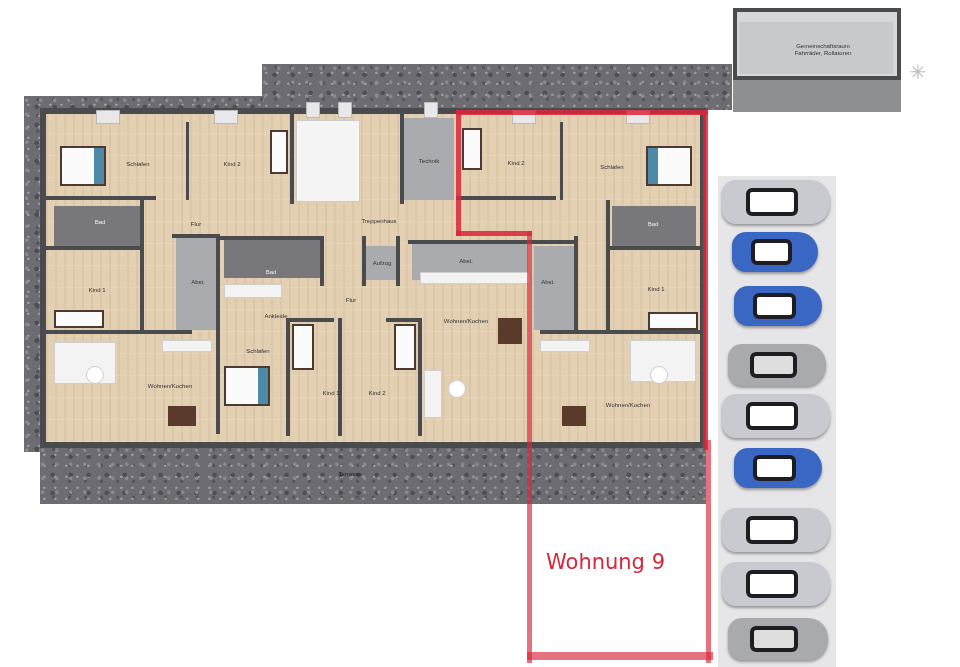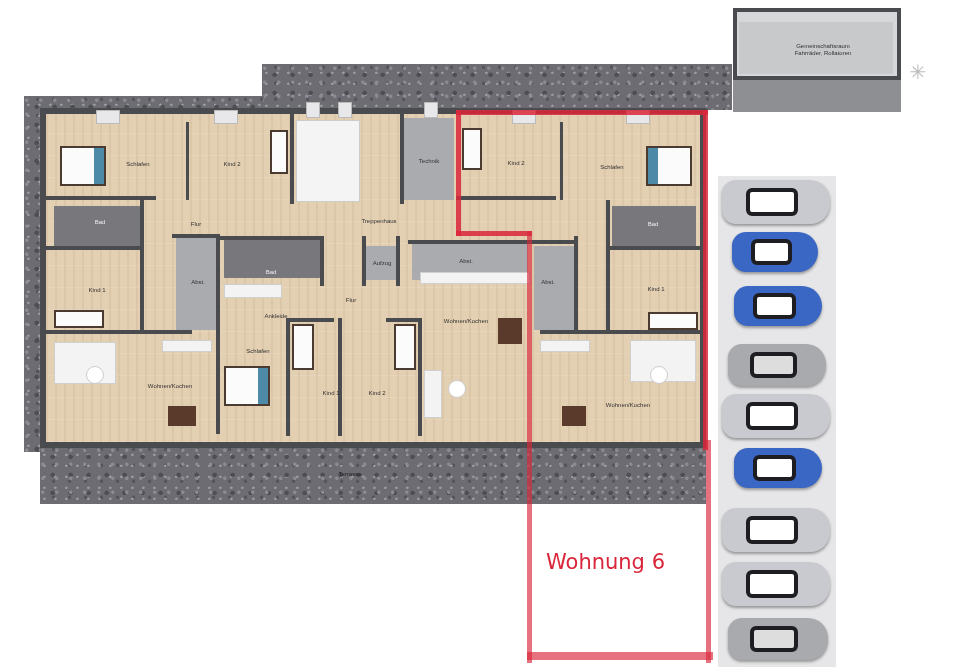--- a/index.html
+++ b/index.html
@@ -152,21 +152,21 @@
 
 <div>
   <div class="red" style="left:456px;top:110px;width:252px;height:5px;"></div>
   <div class="red" style="left:456px;top:110px;width:5px;height:126px;"></div>
   <div class="red" style="left:456px;top:231px;width:76px;height:5px;"></div>
   <div class="red" style="left:527px;top:231px;width:5px;height:432px;opacity:.65;"></div>
   <div class="red" style="left:703px;top:110px;width:5px;height:340px;"></div>
   <div class="red" style="left:706px;top:440px;width:5px;height:223px;opacity:.65;"></div>
   <div class="red" style="left:527px;top:652px;width:186px;height:8px;opacity:.65;"></div>
 </div>
-<div class="abs" style="left:546px;top:550px;font-size:21px;color:#d9263a;font-family:'DejaVu Sans',sans-serif;">Wohnung 6</div>
+<div class="abs" style="left:546px;top:550px;font-size:21px;color:#d9263a;font-family:'DejaVu Sans',sans-serif;">Wohnung 9</div>
 
 <div class="abs" style="left:718px;top:176px;width:118px;height:491px;background:#e6e6e8;"></div>
 <div>
   <div class="car" style="left:722px;top:180px;width:108px;height:44px;background:#c9cad0;">
       <div class="roof"></div>
     </div>
   <div class="car" style="left:732px;top:232px;width:86px;height:40px;background:#3a66c4;">
       <div class="roof"></div>
     </div>
   <div class="car" style="left:734px;top:286px;width:88px;height:40px;background:#3a66c4;">

